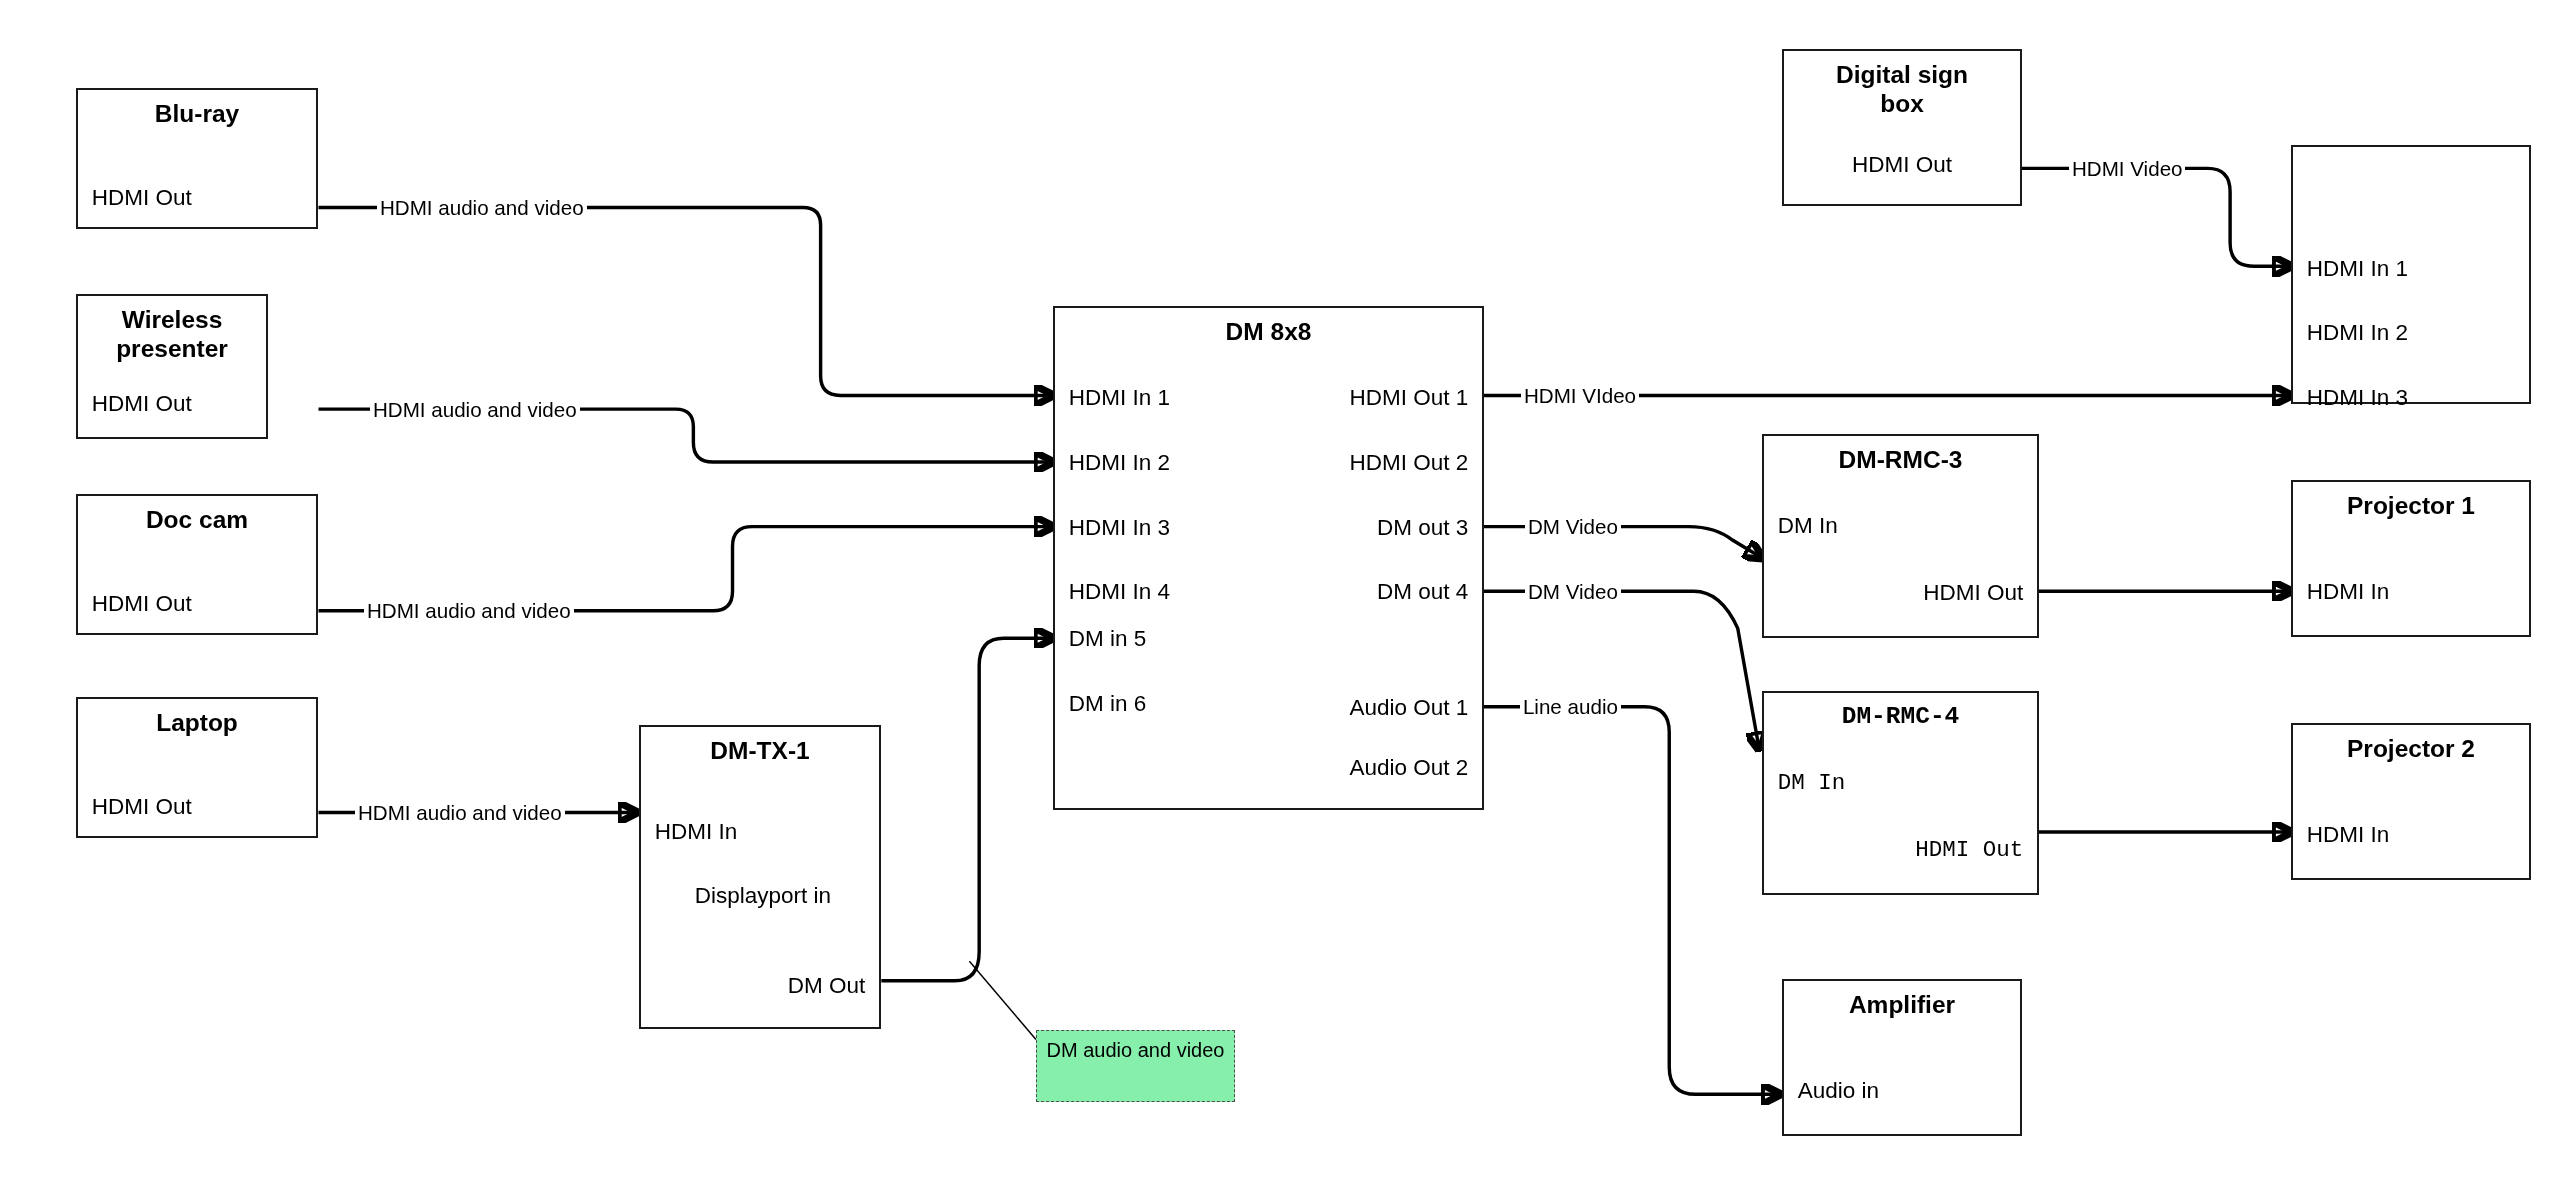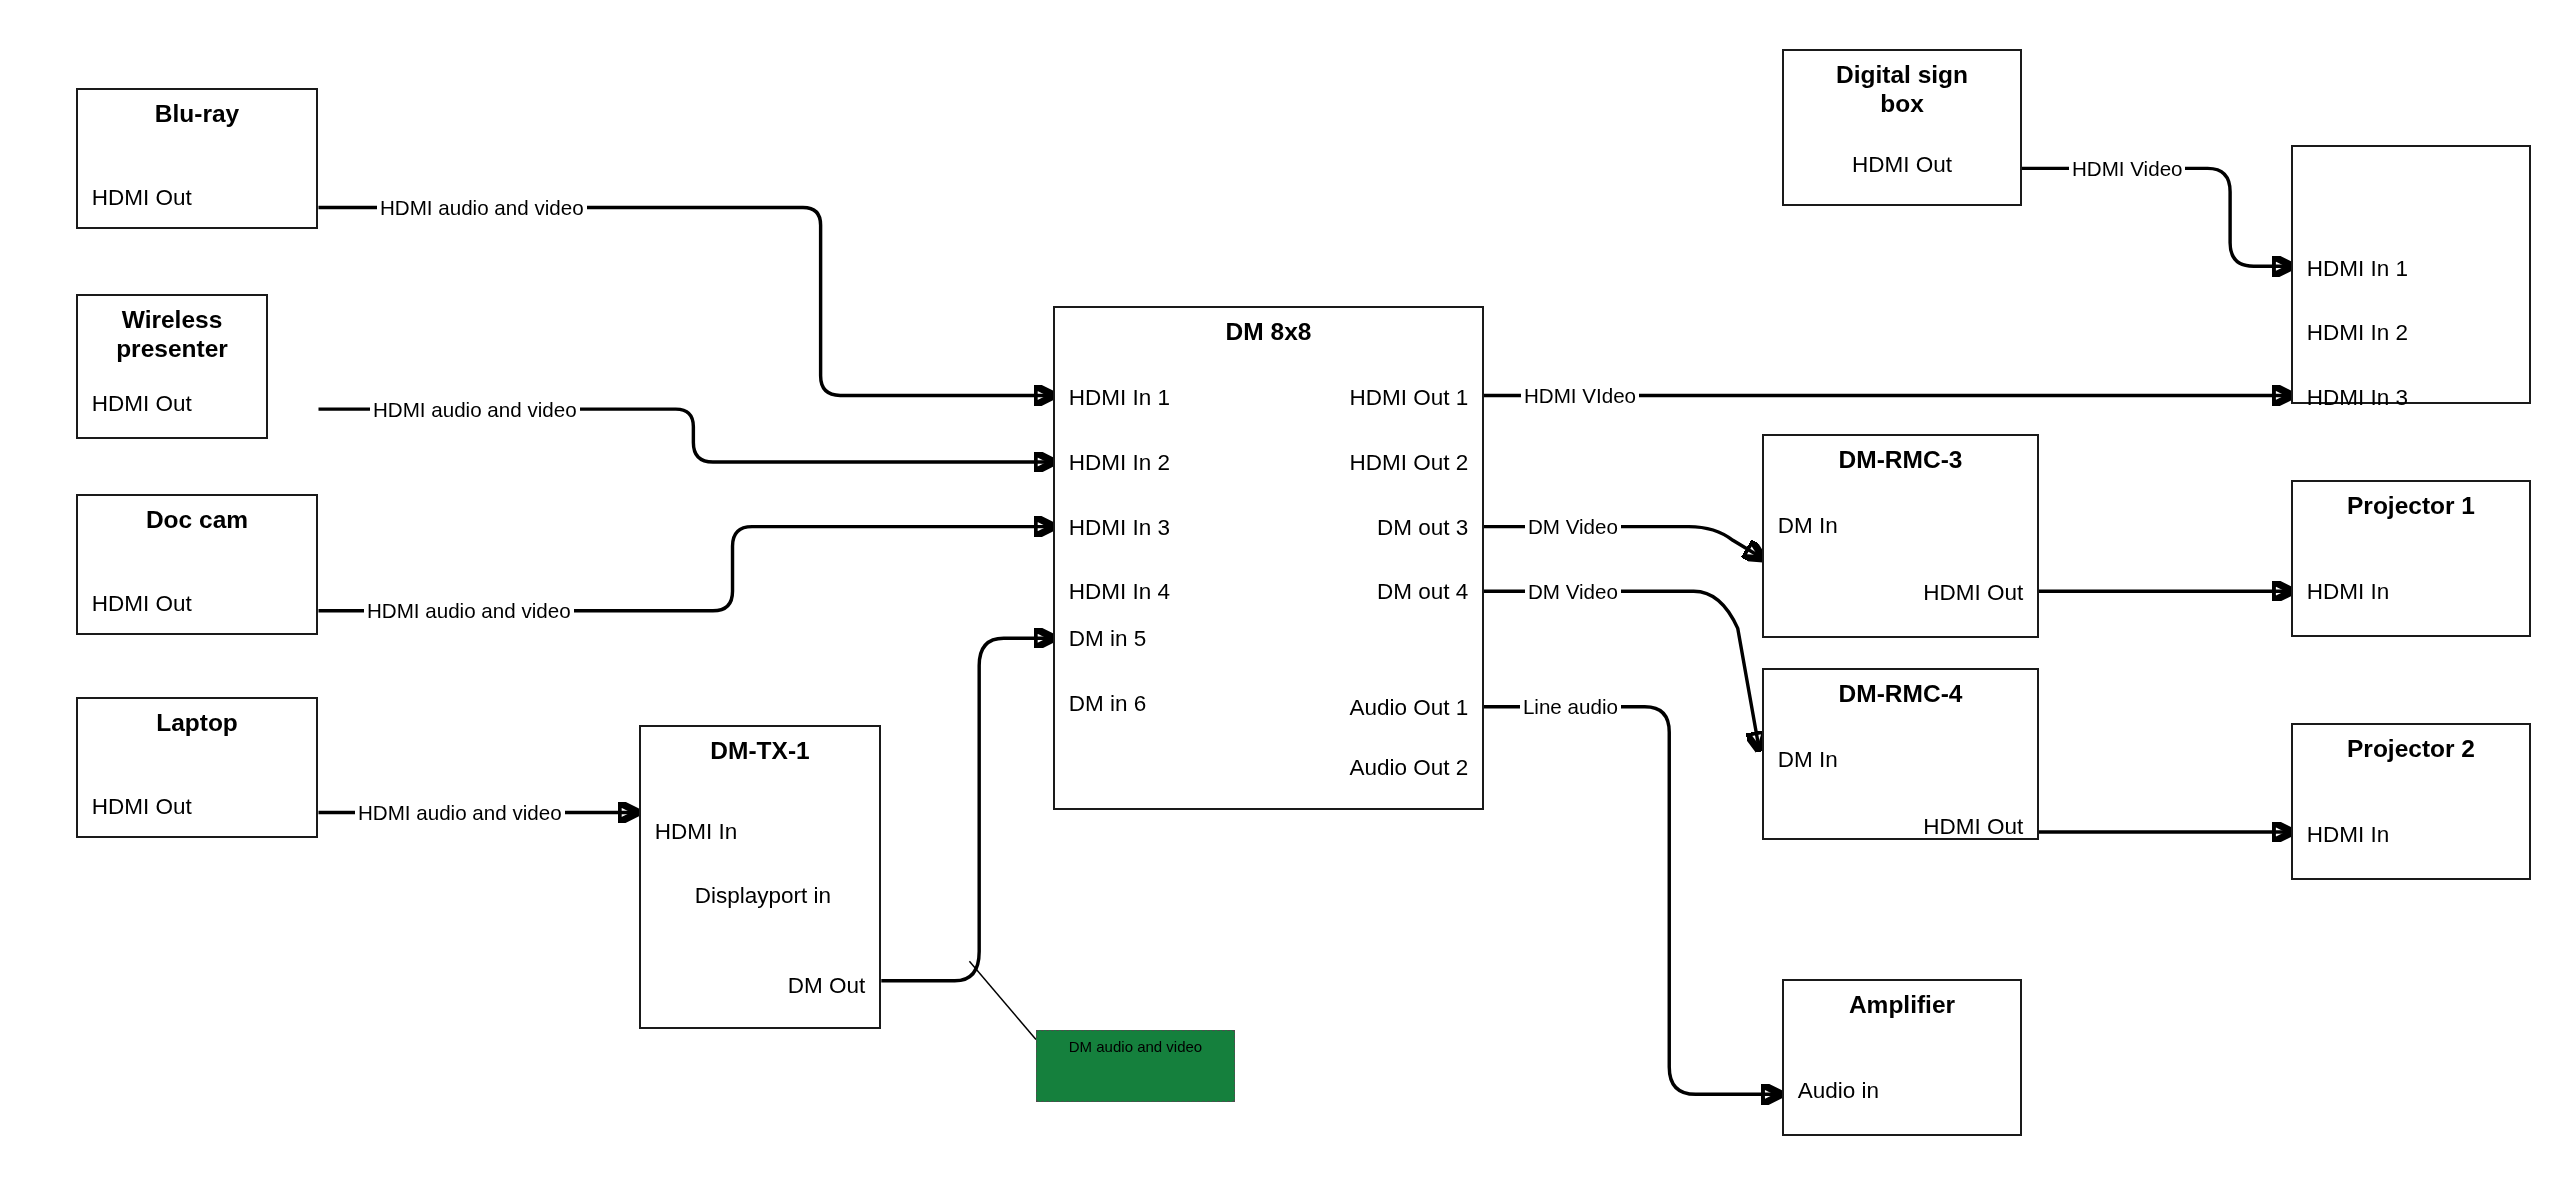--- a/index.html
+++ b/index.html
@@ -58,22 +58,22 @@
     color: #000000;
     background: #ffffff;
     white-space: nowrap;
     padding: 0 2.9px;
     line-height: 1.15;
   }
   .note {
     position: absolute;
     box-sizing: border-box;
     border: 1px dashed #4d4d4d;
-    background: #15803d;
-    font-size: 15px;
+    background: #86efac;
+    font-size: 20px;
     text-align: center;
     line-height: 1.2;
     padding-top: 6.9px;
     color: #000000;
   }
   svg.wires {
     position: absolute;
     left: 0;
     top: 0;
     width: 2576px;
@@ -181,21 +181,21 @@
     <div class="port left" style="top:174px;">HDMI In 2</div>
     <div class="port left" style="top:239px;">HDMI In 3</div>
   </div>
 
   <div class="node" style="left:1762px; top:434px; width:277px; height:204px;">
     <div class="node-title">DM-RMC-3</div>
     <div class="port left" style="top:78px;">DM In</div>
     <div class="port right" style="top:145px;">HDMI Out</div>
   </div>
 
-  <div class="node" style="left:1762px; top:668px; width:277px; height:172px;">
+  <div class="node" style="left:1762px; top:691px; width:277px; height:204px;font-family:Liberation Mono, monospace;">
     <div class="node-title">DM-RMC-4</div>
     <div class="port left" style="top:78px;">DM In</div>
     <div class="port right" style="top:145px;">HDMI Out</div>
   </div>
 
   <div class="node" style="left:2291px; top:480px; width:240px; height:157px;">
     <div class="node-title">Projector 1</div>
     <div class="port left" style="top:98px;">HDMI In</div>
   </div>
 

